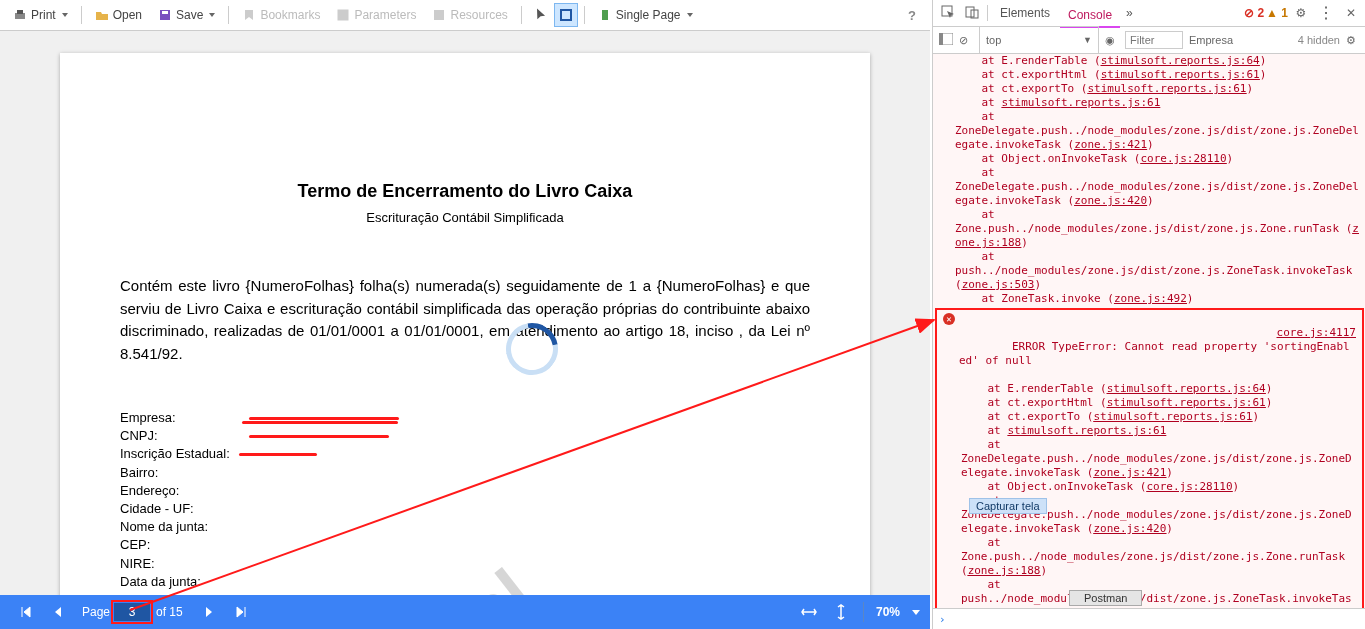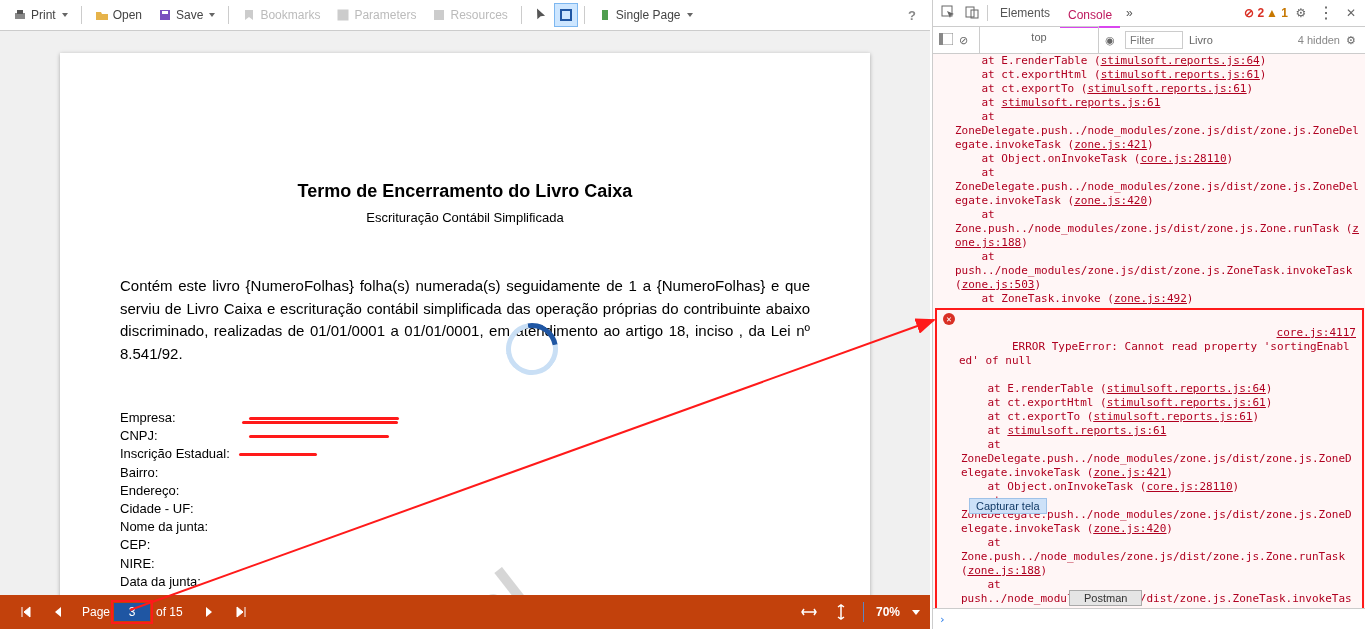--- a/index.html
+++ b/index.html
@@ -123,21 +123,21 @@
     color:#d6d6d6;
     transform:rotate(-38deg);
     user-select:none;
     pointer-events:none;
   }
   
   .bottom-bar {
     position: absolute;
     left:0; bottom:0;
     width:930px; height:34px;
-    background:#c2410c;
+    background:#3b82f6;
     display:flex;
     align-items:center;
     color:#fff;
     padding:0 10px;
     box-sizing:border-box;
     font-size:12px;
   }
   .navbtn {
     width:24px; height:24px;
     display:flex; align-items:center; justify-content:center;
@@ -203,21 +203,21 @@
     align-items:center;
     border-bottom:1px solid #ccc;
     padding:0 6px;
     gap:6px;
     font-family: Arial,Helvetica,sans-serif;
     font-size:11px;
     color:#666;
   }
   .console-toolbar .ctxsel{
     border:1px solid #ccc;height:18px;display:flex;align-items:center;padding:4px 6px;
-    min-width:106px;justify-content:space-between;gap:8px;flex-direction:column;
+    min-width:106px;justify-content:space-between;gap:8px;
   }
   .console-toolbar input.filter{
     width:48px;height:16px;border:1px solid #ccc;padding:0 4px;font-size:11px;color:#888;
   }
   .console-body{
     flex:1;
     overflow:hidden;
     background:#fff6f6;
     position:relative;
   }
@@ -434,21 +434,21 @@
           <rect x="0" y="0" width="4" height="12" fill="#888"></rect>
         </svg>
     </span>
     <span class="icsmall" style="width:14px">⊘</span>
     <span class="ctxsel">
       <span>top</span>
       <span style="font-size:9px">▼</span>
     </span>
     <span class="icsmall" style="width:14px">◉</span>
     <input class="filter" placeholder="Filter" style="">
-    <span>Livro</span>
+    <span>Empresa</span>
     <span style="margin-left:auto;color:#888">4 hidden</span>
     <span class="icsmall" style="width:14px">⚙</span>
   </div>
 
   <div class="console-body">
     <div class="log" id="log1">    at E.renderTable (<span class="lnk"><span class="lnk">stimulsoft.reports.js:64</span></span>)
     at ct.exportHtml (<span class="lnk"><span class="lnk">stimulsoft.reports.js:61</span></span>)
     at ct.exportTo (<span class="lnk"><span class="lnk">stimulsoft.reports.js:61</span></span>)
     at <span class="lnk">stimulsoft.reports.js:61</span>
     at

